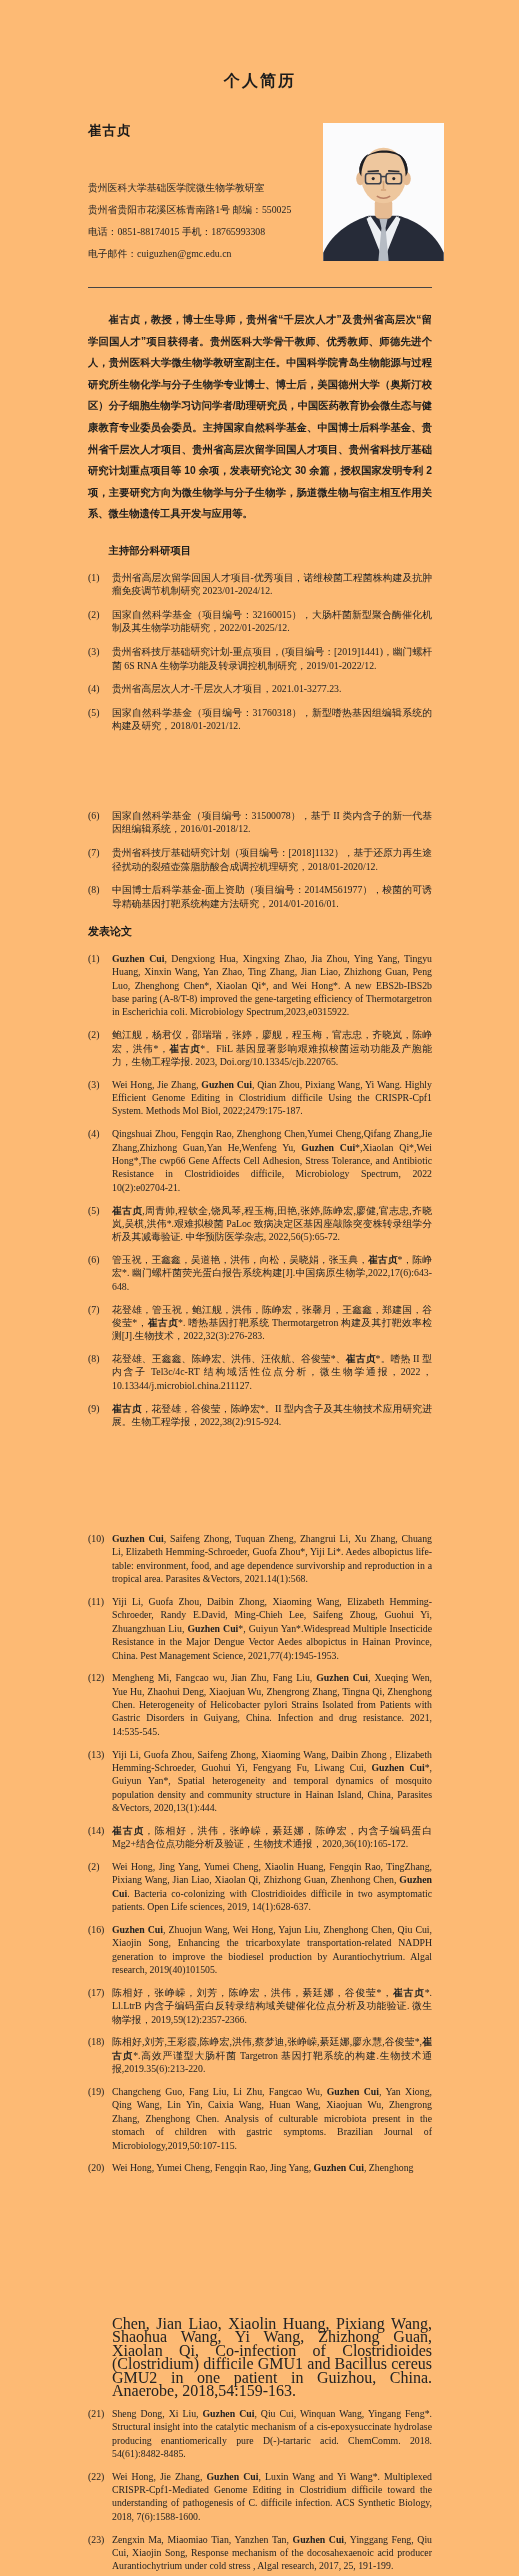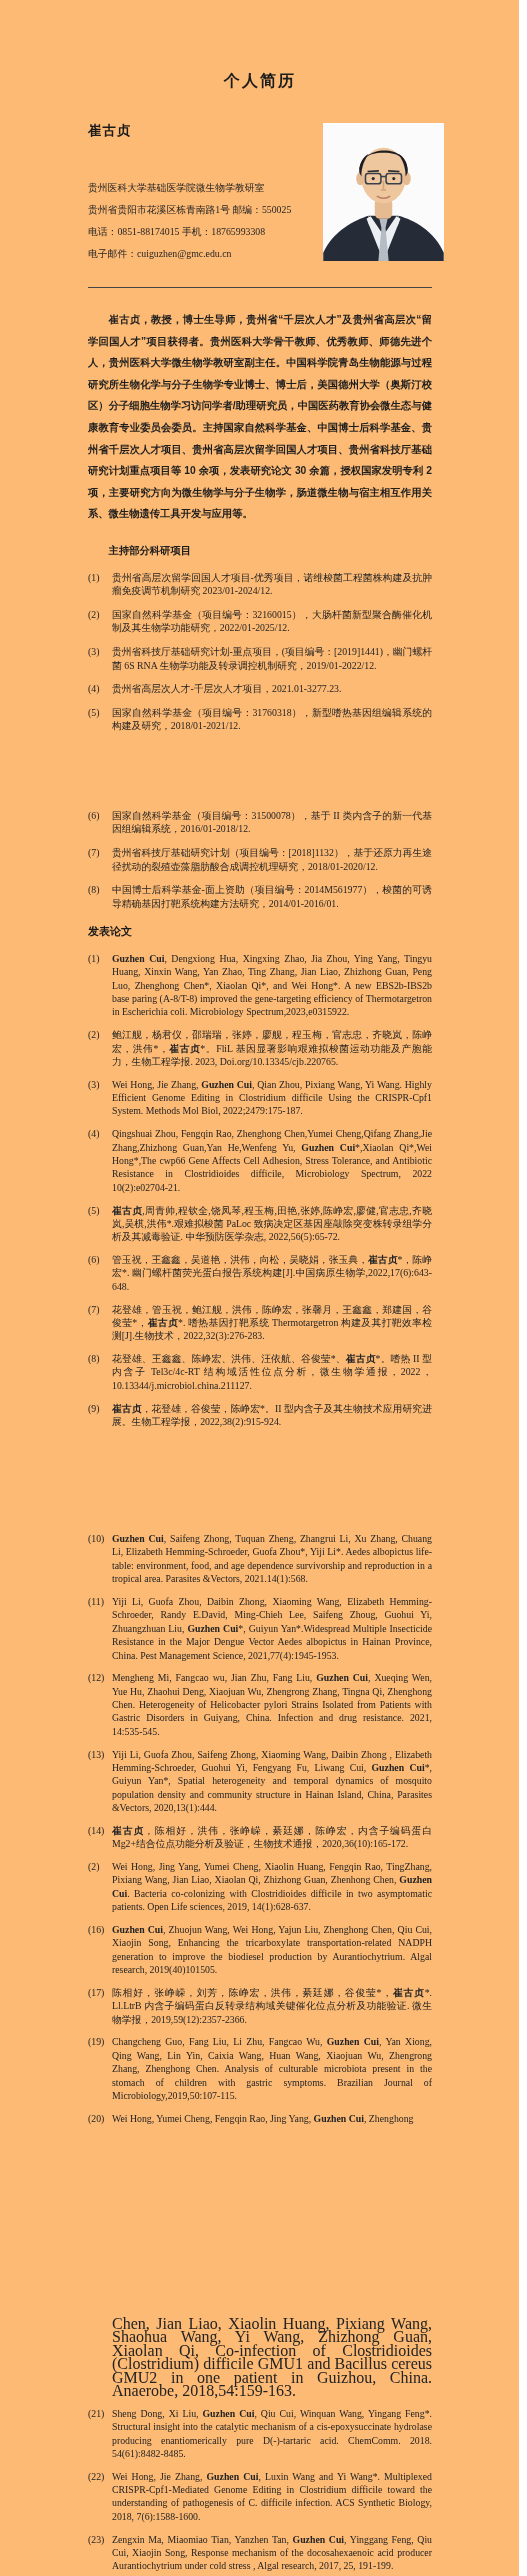--- a/index.html
+++ b/index.html
@@ -197,20 +197,24 @@
       </div>
       <div class="item">
         <span class="num">(16)</span>
         <div class="txt"><b>Guzhen Cui</b>, Zhuojun Wang, Wei Hong, Yajun Liu, Zhenghong Chen, Qiu Cui, Xiaojin Song, Enhancing the tricarboxylate transportation-related NADPH generation to improve the biodiesel production by Aurantiochytrium. Algal research, 2019(40)101505.</div>
       </div>
       <div class="item">
         <span class="num">(17)</span>
         <div class="txt">陈相好，张峥嵘，刘芳，陈峥宏，洪伟，綦廷娜，谷俊莹*，<b>崔古贞</b>*. Ll.LtrB 内含子编码蛋白反转录结构域关键催化位点分析及功能验证. 微生物学报，2019,59(12):2357-2366.</div>
       </div>
       <div class="item">
+        <span class="num">(18)</span>
+        <div class="txt">陈相好,刘芳,王彩霞,陈峥宏,洪伟,蔡梦迪,张峥嵘,綦廷娜,廖永慧,谷俊莹*,<b>崔古贞</b>*.高效严谨型大肠杆菌 Targetron 基因打靶系统的构建.生物技术通报,2019.35(6):213-220.</div>
+      </div>
+      <div class="item">
         <span class="num">(19)</span>
         <div class="txt">Changcheng Guo, Fang Liu, Li Zhu, Fangcao Wu, <b>Guzhen Cui</b>, Yan Xiong, Qing Wang, Lin Yin, Caixia Wang, Huan Wang, Xiaojuan Wu, Zhengrong Zhang, Zhenghong Chen. Analysis of culturable microbiota present in the stomach of children with gastric symptoms. Brazilian Journal of Microbiology,2019,50:107-115.</div>
       </div>
       <div class="item">
         <span class="num">(20)</span>
         <div class="txt">Wei Hong, Yumei Cheng, Fengqin Rao, Jing Yang, <b>Guzhen Cui</b>, Zhenghong</div>
       </div>
     </div>
 </div>
 

